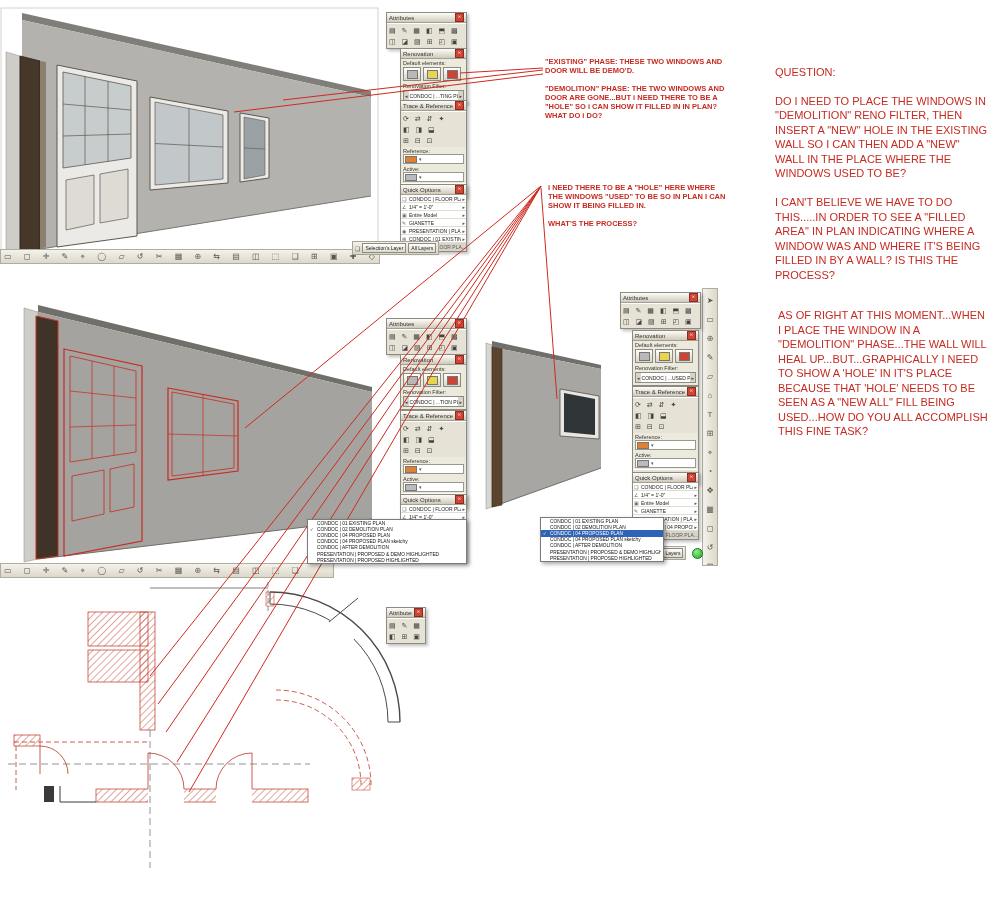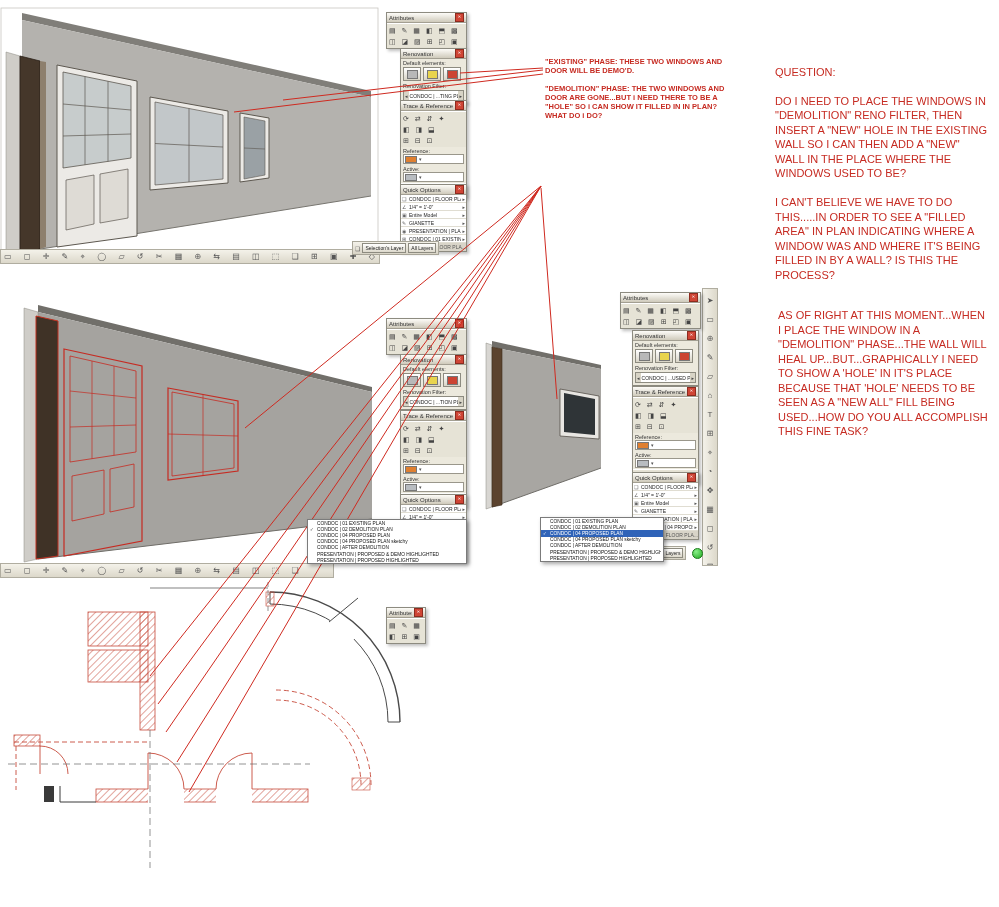--- a/index.html
+++ b/index.html
@@ -603,20 +603,23 @@
     </div>
     <div class="icon-grid">
       <span class="glyphrow">▤ ✎ ▦</span>
       <span class="glyphrow">◧ ⊞ ▣</span>
     </div>
   </div>
 
   <div class="note" style="left:545px;top:57px;width:190px">"EXISTING" PHASE: THESE TWO WINDOWS AND DOOR WILL BE DEMO'D.
 
 "DEMOLITION" PHASE: THE TWO WINDOWS AND DOOR ARE GONE...BUT i NEED THERE TO BE A "HOLE" SO i CAN SHOW IT FILLED IN IN PLAN? WHAT DO i DO?</div>
+  <div class="note" style="left:548px;top:183px;width:178px">i NEED THERE TO BE A "HOLE" HERE WHERE THE WINDOWS "USED" TO BE SO IN PLAN I CAN SHOW IT BEING FILLED IN.
+
+WHAT'S THE PROCESS?</div>
 
   <div class="qtext" style="left:778px;top:308px;width:212px">AS OF RIGHT AT THIS MOMENT...WHEN I PLACE THE WINDOW IN A "DEMOLITION" PHASE...THE WALL WILL HEAL UP...BUT...GRAPHICALLY I NEED TO SHOW A 'HOLE' IN IT'S PLACE BECAUSE THAT 'HOLE' NEEDS TO BE SEEN AS A "NEW ALL" FILL BEING USED...HOW DO YOU ALL ACCOMPLISH THIS FINE TASK?</div>
   <div class="qtext" style="left:775px;top:50px;width:212px">
     <div class="qtitle">QUESTION:</div>
     <div>DO I NEED TO PLACE THE WINDOWS IN "DEMOLITION" RENO FILTER, THEN INSERT A "NEW" HOLE IN THE EXISTING WALL SO I CAN THEN ADD A "NEW" WALL IN THE PLACE WHERE THE WINDOWS USED TO BE?
 
 I CAN'T BELIEVE WE HAVE TO DO THIS.....IN ORDER TO SEE A "FILLED AREA" IN PLAN INDICATING WHERE A WINDOW WAS AND WHERE IT'S BEING FILLED IN BY A WALL? IS THIS THE PROCESS?</div>
   </div>
 
   <svg id="connectors" class="layer" width="999" height="907" viewBox="0 0 999 907">

